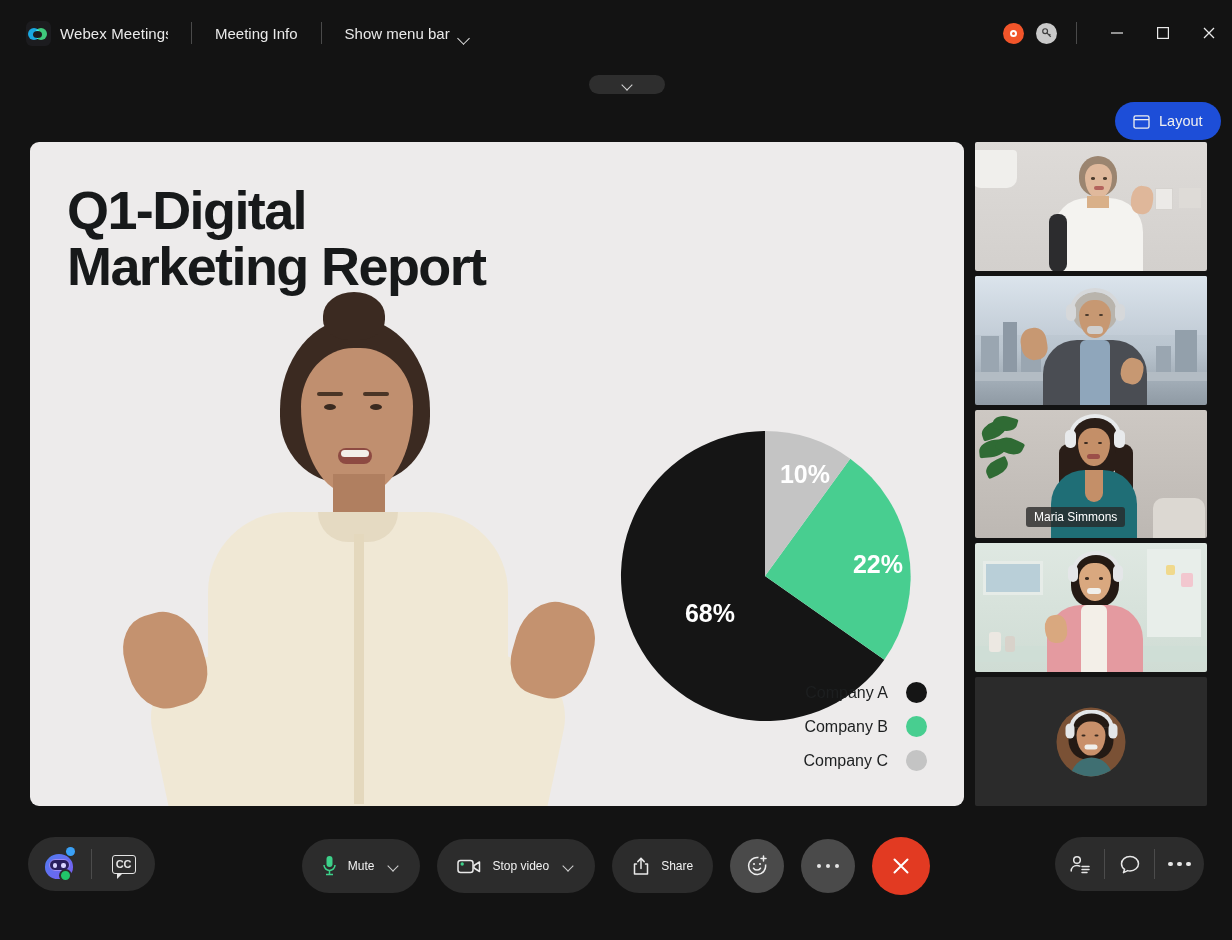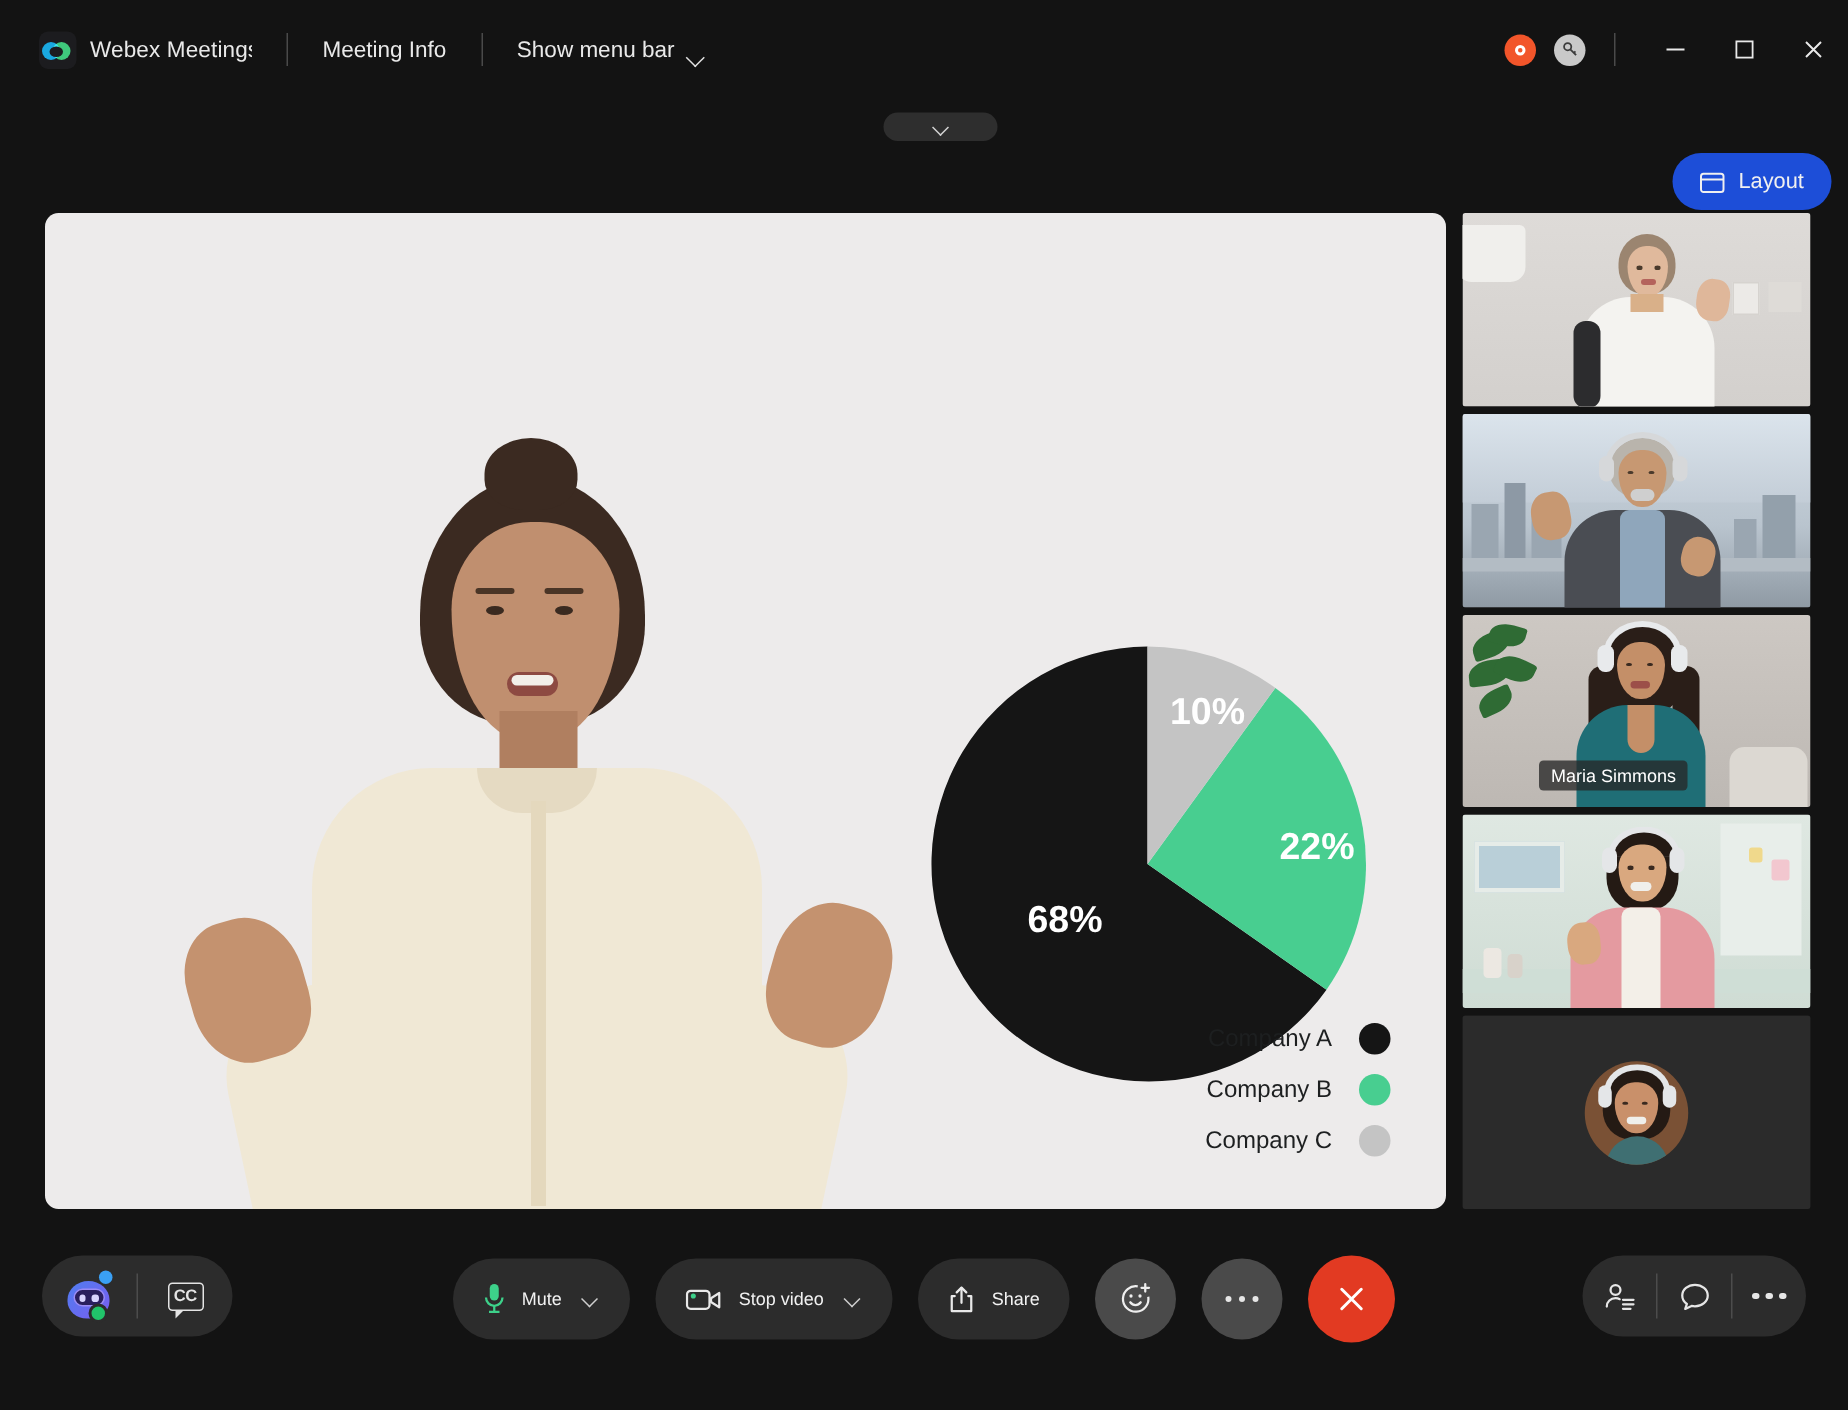--- a/index.html
+++ b/index.html
@@ -727,20 +727,22 @@
     <svg class="layout-icon" viewBox="0 0 18 16" fill="none" stroke="#f0f0f0" stroke-width="1.4">
       <rect x="1" y="2" width="16" height="13" rx="1.8"></rect>
       <path d="M1 6h16"></path>
       <path d="M4 2v0"></path>
     </svg>
     <span class="lbl">Layout</span>
   </div>
 
   <div class="stage">
 
+    <div class="slide-title">Q1-Digital
+Marketing Report</div>
 
     <div class="presenter">
       <span class="p-hair"></span>
       <span class="p-bun"></span>
       <span class="p-face"></span>
       <span class="p-brow l"></span>
         <span class="p-brow r"></span>
       <span class="p-eye l"></span>
         <span class="p-eye r"></span>
       <span class="p-mouth"></span>

